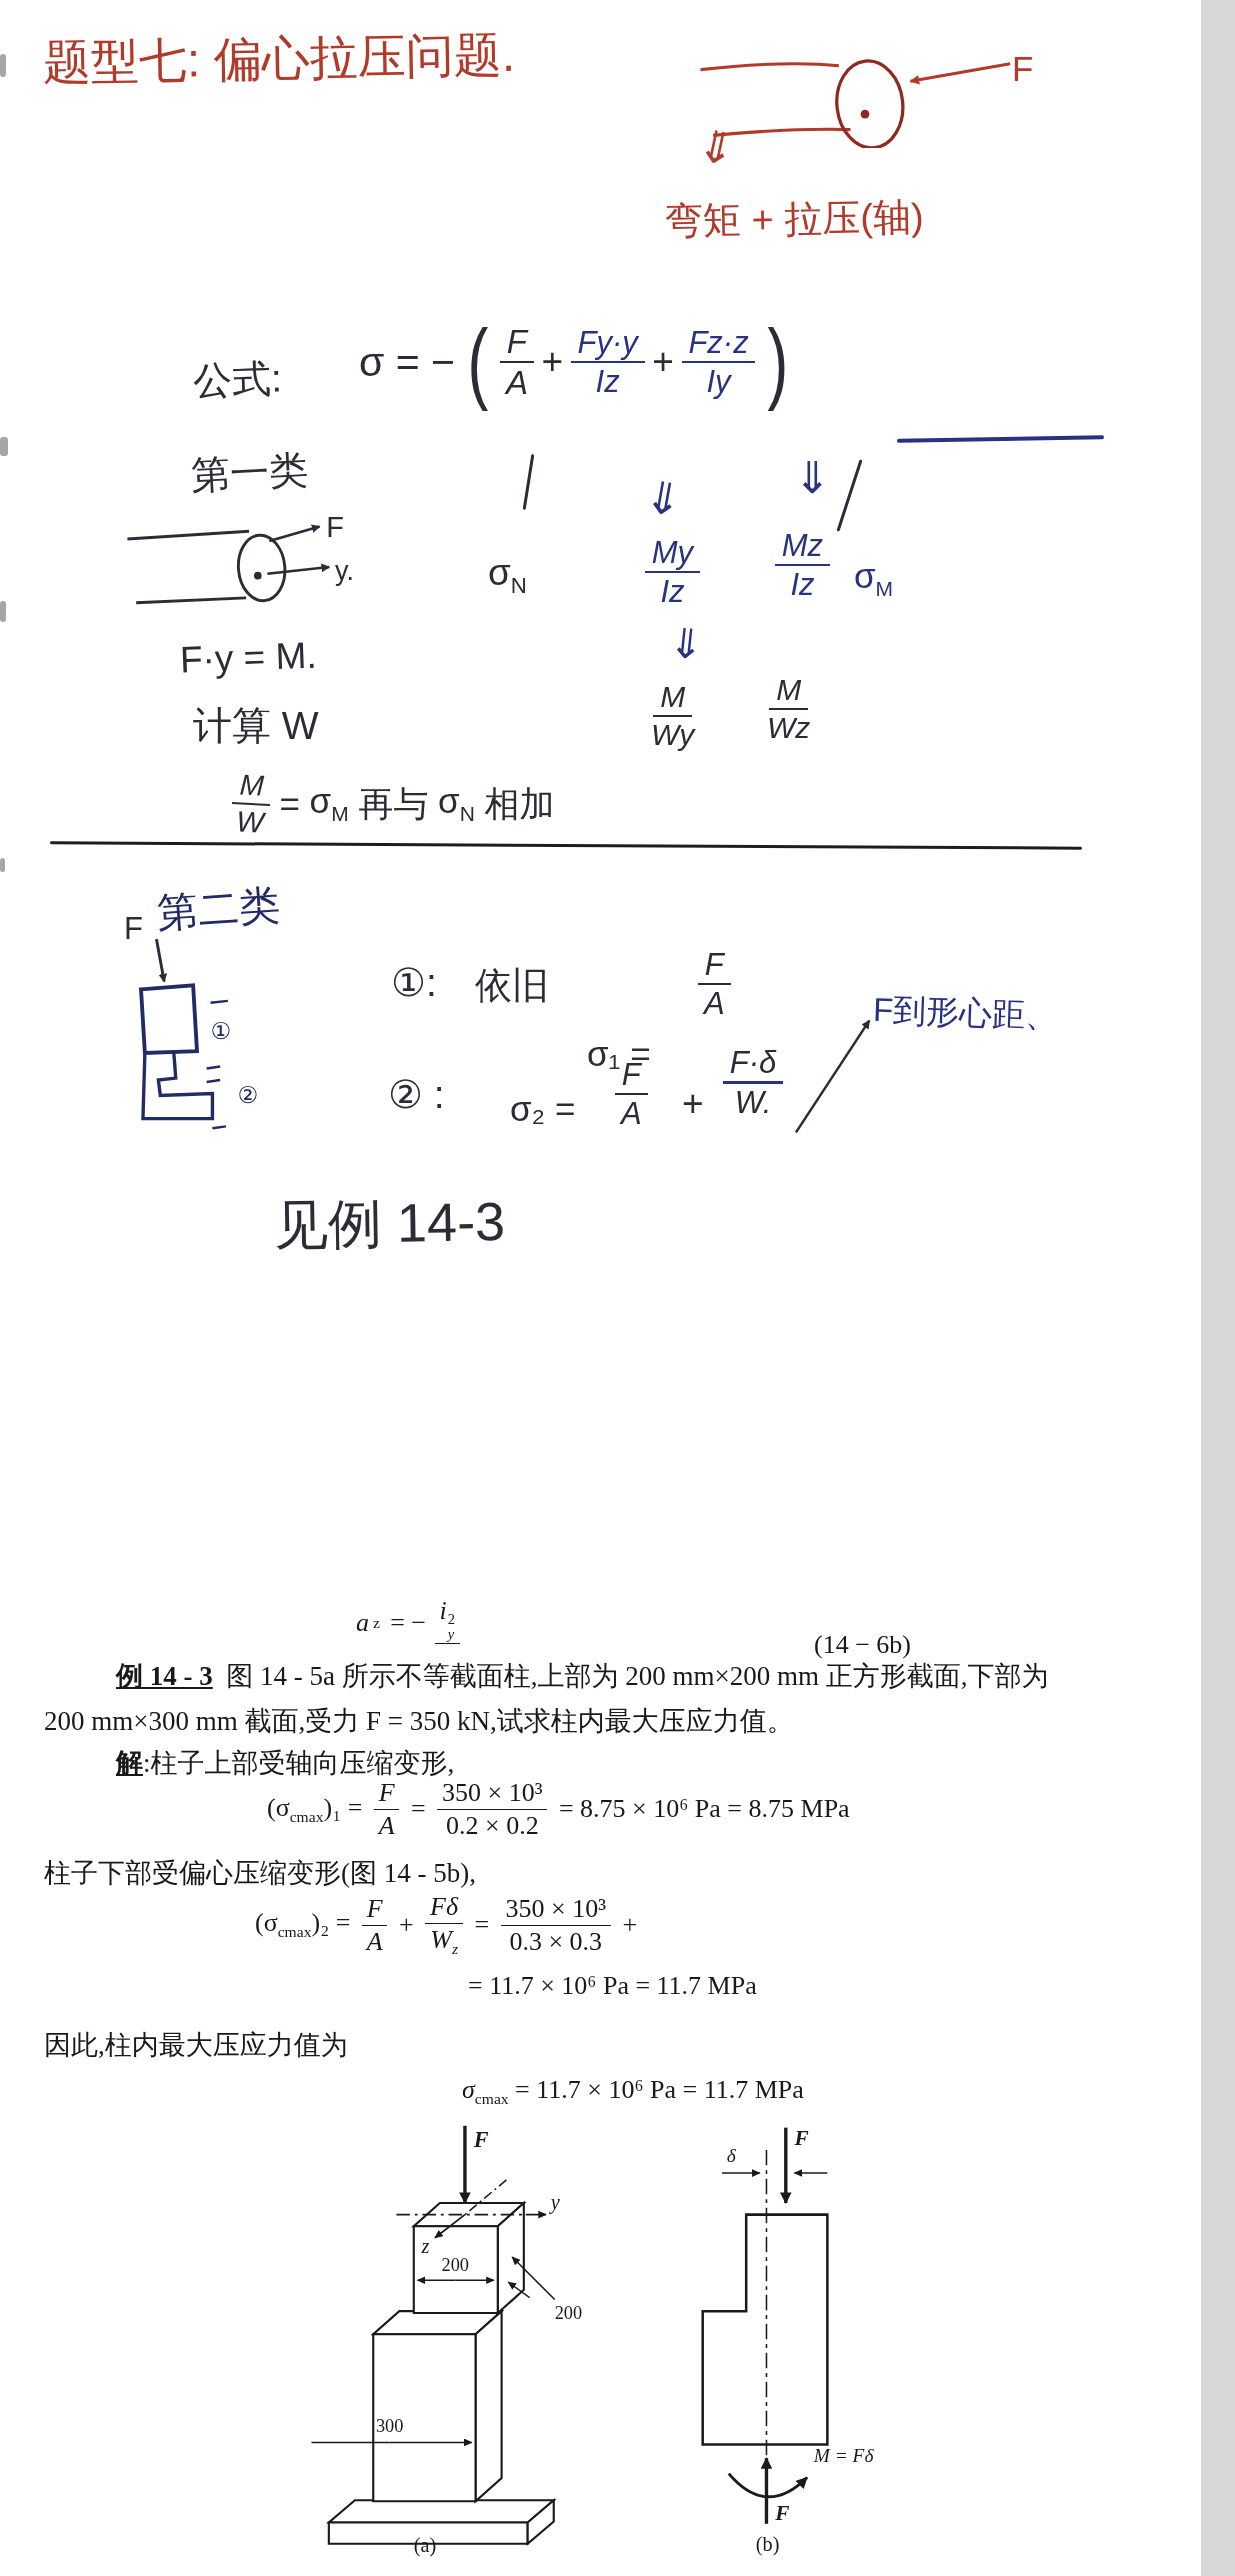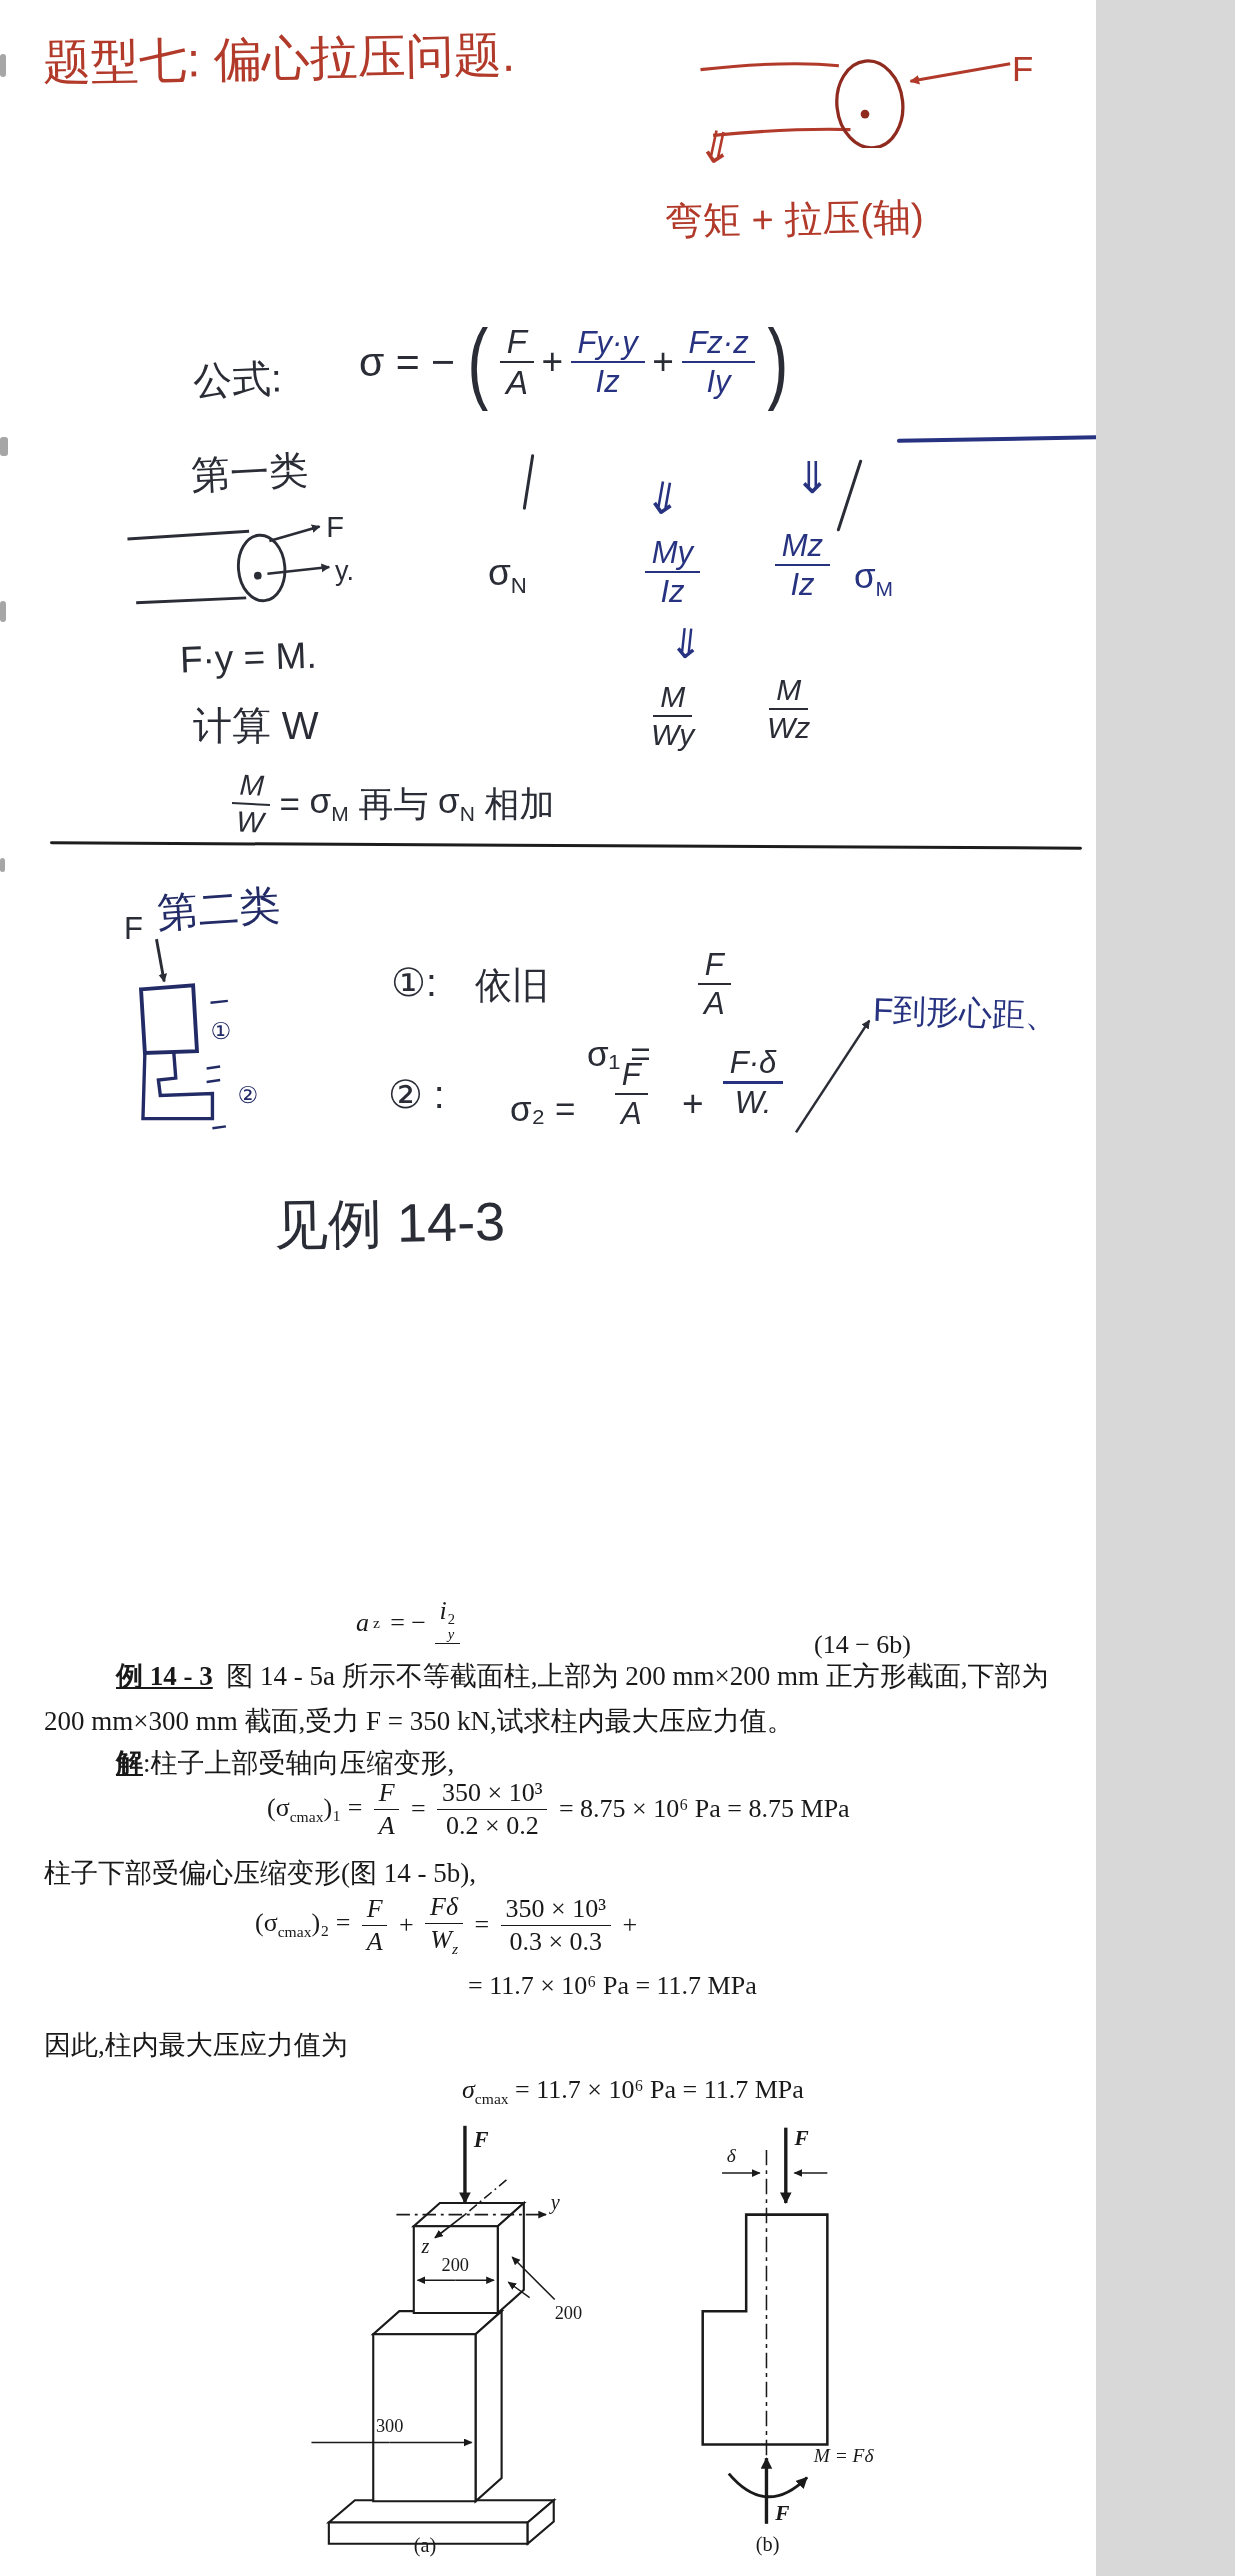--- a/index.html
+++ b/index.html
@@ -1,16 +1,16 @@
 <!DOCTYPE html>
 <html><head>
 <meta charset="utf-8">
 <style>
   html,body{margin:0;padding:0;background:#d8d8d8;}
-  .canvas{position:relative;width:1096px;height:2576px;background:#ffffff;overflow:hidden;
+  .canvas{position:relative;width:1201px;height:2576px;background:#ffffff;overflow:hidden;
           font-family:"Liberation Sans","DejaVu Sans",sans-serif;color:#2a2d36;}
   .abs{position:absolute;}
   .hw{line-height:1.08;white-space:nowrap;}
   .red{color:#b23a2a;}
   .blue{color:#273380;}
   .ink{color:#2a2d36;}
   .print{font-family:"Liberation Serif","DejaVu Serif",serif;color:#191919;white-space:nowrap;}
   .bold{font-weight:bold;text-decoration:underline;}
   .it{font-style:italic;}
   .pre{white-space:pre;}

